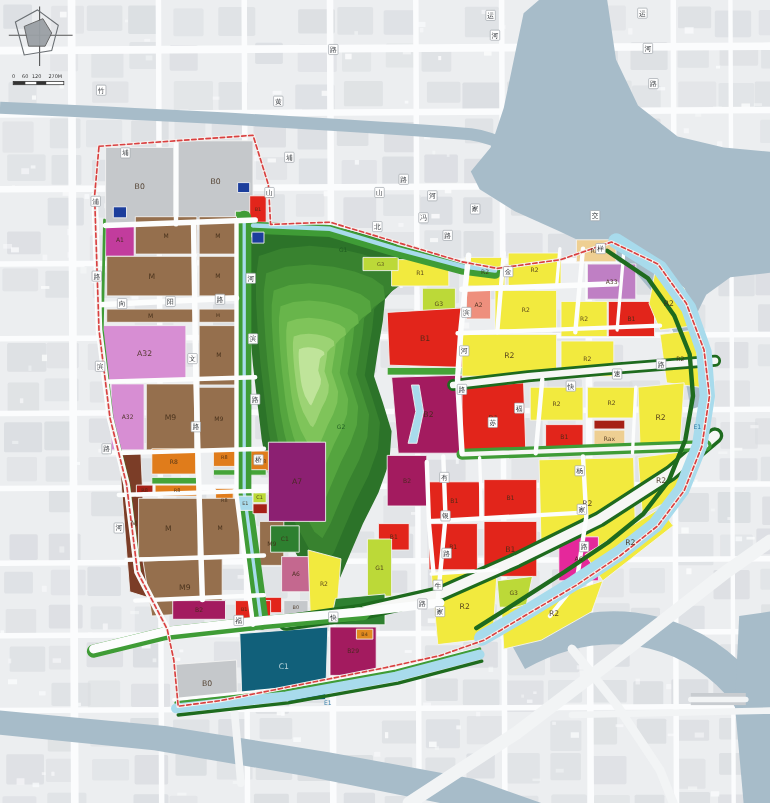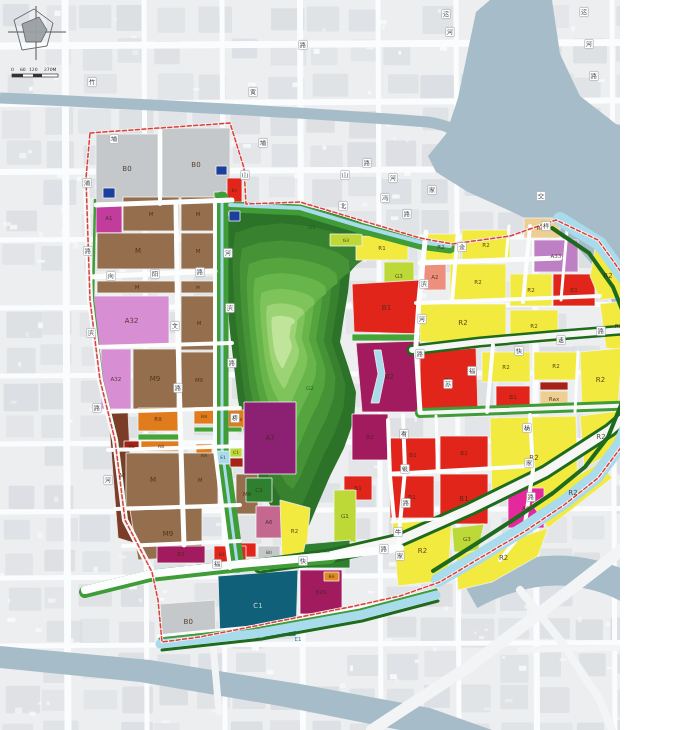--- a/index.html
+++ b/index.html
@@ -1,16 +1,16 @@
 <!DOCTYPE html>
 <html><head>
 <meta charset="utf-8">
 <style>
   html,body{margin:0;padding:0;background:#fff;}
-  .stage{position:relative;width:620px;height:730px;overflow:hidden;background:#eceef0;
+  .stage{position:relative;width:700px;height:730px;overflow:hidden;background:#eceef0;
          font-family:"DejaVu Sans",sans-serif;}
   svg{position:absolute;left:0;top:0;}
   svg.overlay{pointer-events:none;}
   text{font-family:"DejaVu Sans",sans-serif;}
 </style>
 </head>
 <body>
 
 <div class="stage">
   <svg id="map" width="700" height="730" viewBox="0 0 700 730">

